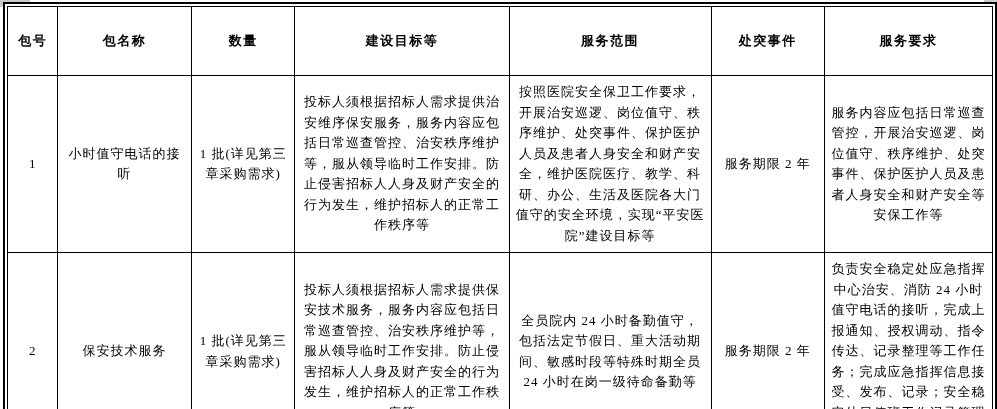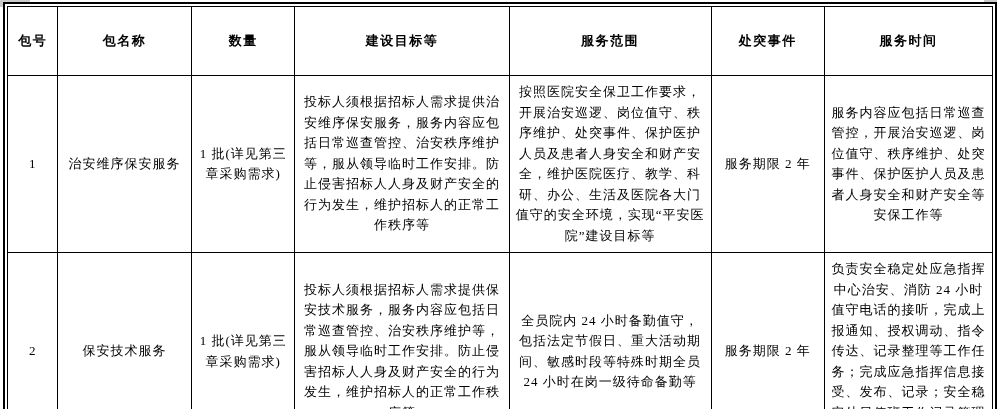--- a/index.html
+++ b/index.html
@@ -80,27 +80,27 @@
       <col class="col-req">
     </colgroup>
     <thead>
       <tr>
         <th>包号</th>
         <th>包名称</th>
         <th>数量</th>
         <th>建设目标等</th>
         <th>服务范围</th>
         <th>处突事件</th>
-        <th>服务时间</th>
+        <th>服务要求</th>
       </tr>
     </thead>
     <tbody>
       <tr class="pkg-row-1">
         <td>1</td>
-        <td>治安维序保安服务</td>
+        <td>小时值守电话的接听</td>
         <td>1 批(详见第三章采购需求)</td>
         <td>投标人须根据招标人需求提供治安维序保安服务，服务内容应包括日常巡查管控、治安秩序维护等，服从领导临时工作安排。防止侵害招标人人身及财产安全的行为发生，维护招标人的正常工作秩序等</td>
         <td>按照医院安全保卫工作要求，开展治安巡逻、岗位值守、秩序维护、处突事件、保护医护人员及患者人身安全和财产安全，维护医院医疗、教学、科研、办公、生活及医院各大门值守的安全环境，实现“平安医院”建设目标等</td>
         <td>服务期限 2 年</td>
         <td>服务内容应包括日常巡查管控，开展治安巡逻、岗位值守、秩序维护、处突事件、保护医护人员及患者人身安全和财产安全等安保工作等</td>
       </tr>
       <tr class="pkg-row-2">
         <td>2</td>
         <td>保安技术服务</td>
         <td>1 批(详见第三章采购需求)</td>

